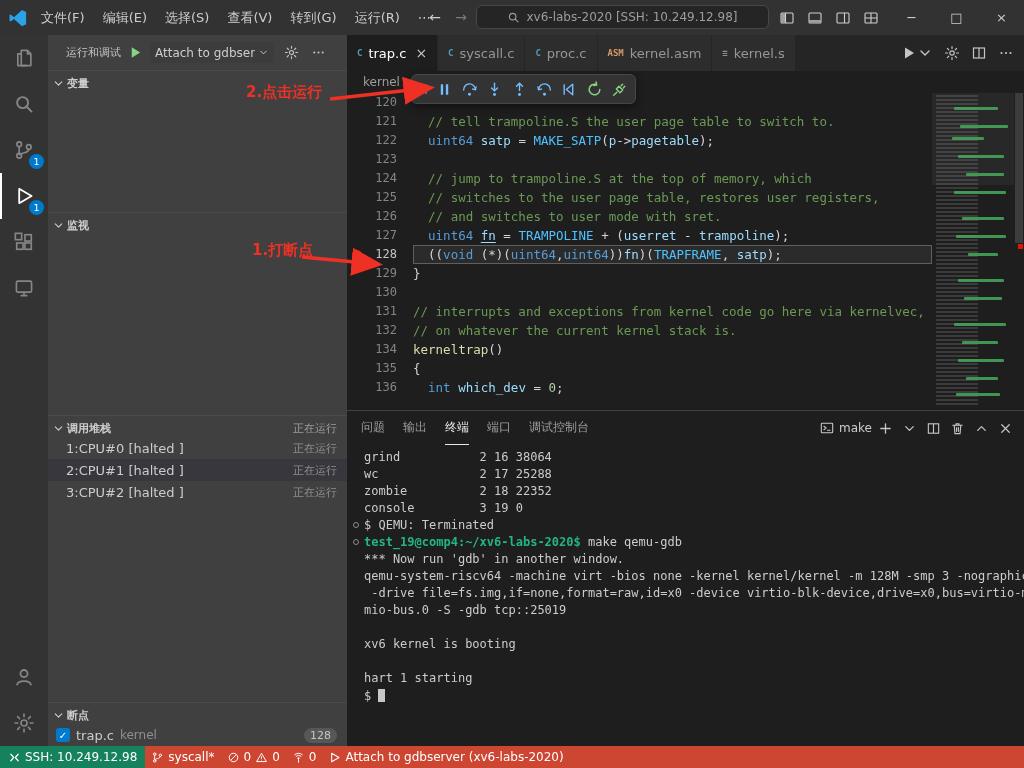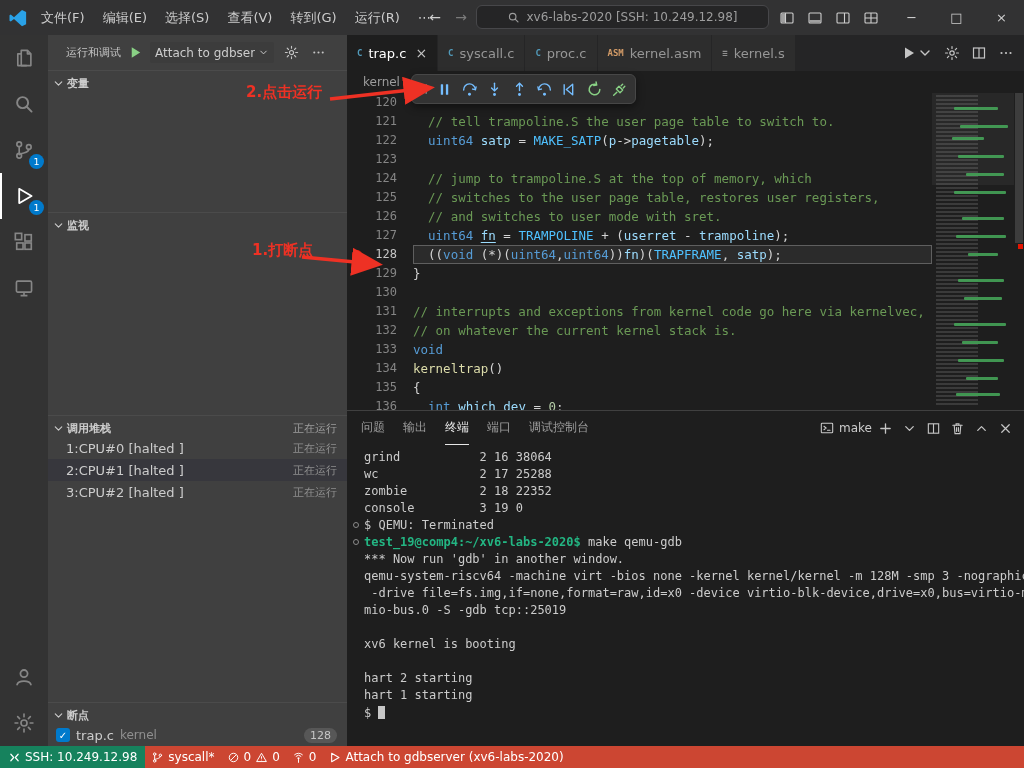--- a/index.html
+++ b/index.html
@@ -571,21 +571,20 @@
               <div class="code-line"><span class="glyph"></span><span class="lnum">123</span><span class="ltext"></span></div>
               <div class="code-line"><span class="glyph"></span><span class="lnum">124</span><span class="ltext"><span class="tok-comment">  // jump to trampoline.S at the top of memory, which</span></span></div>
               <div class="code-line"><span class="glyph"></span><span class="lnum">125</span><span class="ltext"><span class="tok-comment">  // switches to the user page table, restores user registers,</span></span></div>
               <div class="code-line"><span class="glyph"></span><span class="lnum">126</span><span class="ltext"><span class="tok-comment">  // and switches to user mode with sret.</span></span></div>
               <div class="code-line"><span class="glyph"></span><span class="lnum">127</span><span class="ltext"><span class="tok-pl">  </span><span class="tok-kw">uint64</span><span class="tok-pl"> </span><span class="tok-varu">fn</span><span class="tok-pl"> = </span><span class="tok-const">TRAMPOLINE</span><span class="tok-pl"> + (</span><span class="tok-var">userret</span><span class="tok-pl"> - </span><span class="tok-var">trampoline</span><span class="tok-pl">);</span></span></div>
               <div class="code-line hl"><span class="glyph"><span class="bp-dot"></span></span><span class="lnum">128</span><span class="ltext"><span class="tok-pl">  ((</span><span class="tok-kw">void</span><span class="tok-pl"> (*)(</span><span class="tok-kw">uint64</span><span class="tok-pl">,</span><span class="tok-kw">uint64</span><span class="tok-pl">))</span><span class="tok-var">fn</span><span class="tok-pl">)(</span><span class="tok-const">TRAPFRAME</span><span class="tok-pl">, </span><span class="tok-var">satp</span><span class="tok-pl">);</span></span></div>
               <div class="code-line"><span class="glyph"></span><span class="lnum">129</span><span class="ltext"><span class="tok-pl">}</span></span></div>
               <div class="code-line"><span class="glyph"></span><span class="lnum">130</span><span class="ltext"></span></div>
               <div class="code-line"><span class="glyph"></span><span class="lnum">131</span><span class="ltext"><span class="tok-comment">// interrupts and exceptions from kernel code go here via kernelvec,</span></span></div>
               <div class="code-line"><span class="glyph"></span><span class="lnum">132</span><span class="ltext"><span class="tok-comment">// on whatever the current kernel stack is.</span></span></div>
-              <div class="code-line"><span class="glyph"></span><span class="lnum">133</span><span class="ltext"><span class="tok-kw">void</span></span></div>
               <div class="code-line"><span class="glyph"></span><span class="lnum">134</span><span class="ltext"><span class="tok-func">kerneltrap</span><span class="tok-pl">()</span></span></div>
               <div class="code-line"><span class="glyph"></span><span class="lnum">135</span><span class="ltext"><span class="tok-pl">{</span></span></div>
               <div class="code-line"><span class="glyph"></span><span class="lnum">136</span><span class="ltext"><span class="tok-pl">  </span><span class="tok-kw">int</span><span class="tok-pl"> </span><span class="tok-var">which_dev</span><span class="tok-pl"> = </span><span class="tok-num">0</span><span class="tok-pl">;</span></span></div>
             </div>
           <div class="minimap">
             <div class="mm-view"></div>
             <div class="mm-code"></div>
             <div class="mm-g" style="top:14px;left:22px;width:44px"></div>
             <div class="mm-g" style="top:32px;left:28px;width:48px"></div>
             <div class="mm-g" style="top:44px;left:20px;width:32px"></div>
@@ -712,21 +711,20 @@
             <div class="term-line"><span class="term-gutter"></span><span class="term-text"><span class="tt-t">console         3 19 0</span></span></div>
             <div class="term-line"><span class="term-gutter"><span class="term-marker"></span></span><span class="term-text"><span class="tt-t">$ QEMU: Terminated</span></span></div>
             <div class="term-line"><span class="term-gutter"><span class="term-marker"></span></span><span class="term-text"><span class="tt-prompt">test_19@comp4:~/xv6-labs-2020$</span><span class="tt-t"> make qemu-gdb</span></span></div>
             <div class="term-line"><span class="term-gutter"></span><span class="term-text"><span class="tt-t">*** Now run 'gdb' in another window.</span></span></div>
             <div class="term-line"><span class="term-gutter"></span><span class="term-text"><span class="tt-t">qemu-system-riscv64 -machine virt -bios none -kernel kernel/kernel -m 128M -smp 3 -nographic</span></span></div>
             <div class="term-line"><span class="term-gutter"></span><span class="term-text"><span class="tt-t"> -drive file=fs.img,if=none,format=raw,id=x0 -device virtio-blk-device,drive=x0,bus=virtio-m</span></span></div>
             <div class="term-line"><span class="term-gutter"></span><span class="term-text"><span class="tt-t">mio-bus.0 -S -gdb tcp::25019</span></span></div>
             <div class="term-line"><span class="term-gutter"></span><span class="term-text"></span></div>
             <div class="term-line"><span class="term-gutter"></span><span class="term-text"><span class="tt-t">xv6 kernel is booting</span></span></div>
             <div class="term-line"><span class="term-gutter"></span><span class="term-text"></span></div>
-            <div class="term-line"><span class="term-gutter"></span><span class="term-text"><span class="tt-t">hart 2 starting</span></span></div>
             <div class="term-line"><span class="term-gutter"></span><span class="term-text"><span class="tt-t">hart 1 starting</span></span></div>
             <div class="term-line"><span class="term-gutter"></span><span class="term-text"><span class="tt-t">$ </span><span class="term-cursor"></span></span></div>
           </div>
       </div>
     </div>
   </div>
 
   <footer class="statusbar">
     <div class="st-item st-remote">
       <svg>

